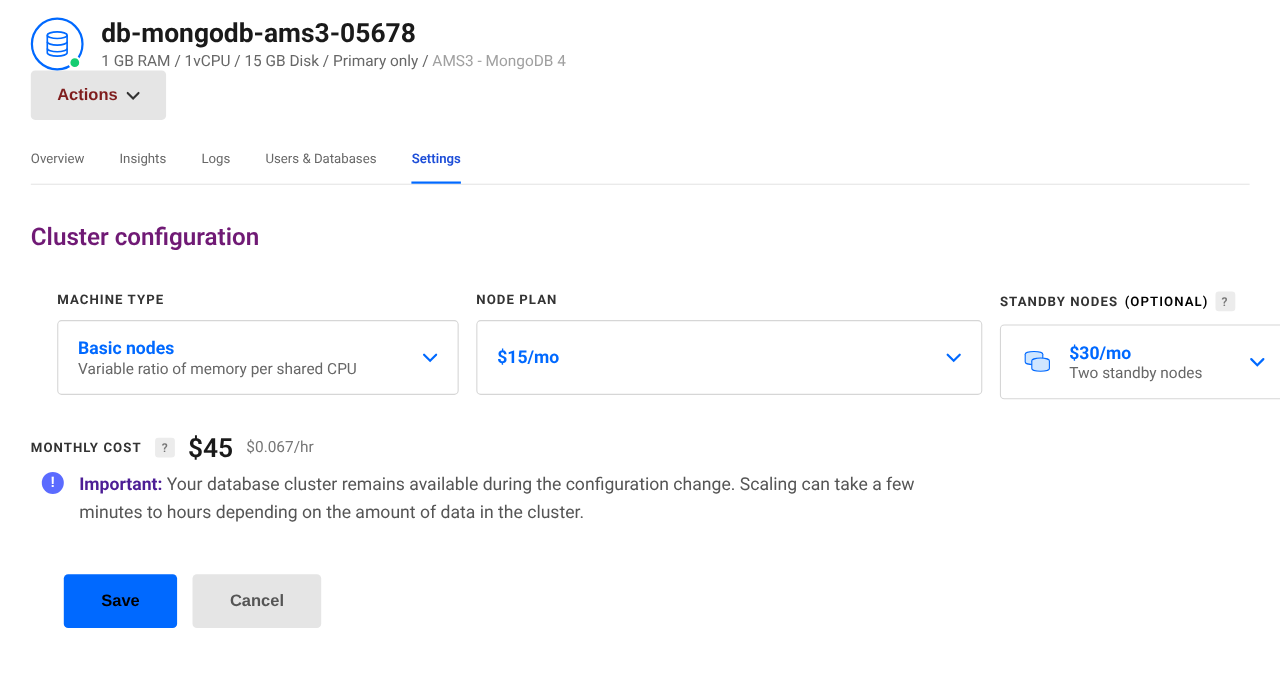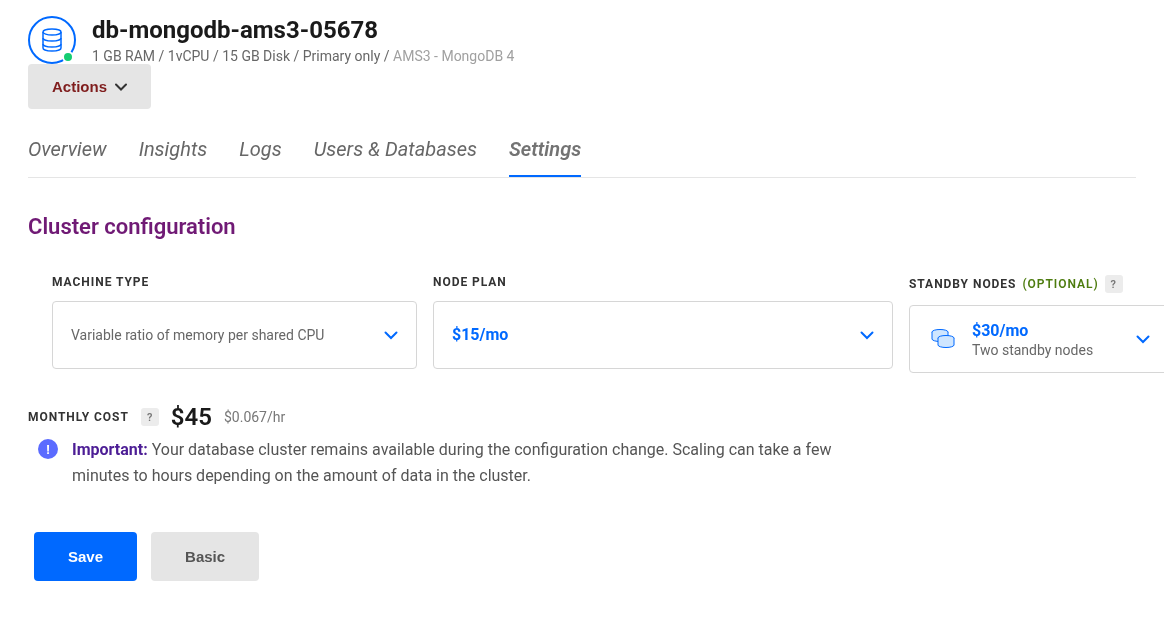--- a/index.html
+++ b/index.html
@@ -77,29 +77,28 @@
       gap: 8px;
     }
     .tabs {
       display: flex;
       gap: 32px;
       border-bottom: 1px solid #e5e5e5;
       margin-bottom: 36px;
     }
     .tab {
       padding: 0 0 14px 0;
-      font-size: 20px;
+      font-size: 12px;
       color: #676767;
       cursor: pointer;
       border-bottom: 2px solid transparent;
       font-weight: 400;
-      font-style: italic;
     }
     .tab.active {
-      color: #737373;
+      color: #1d4ed8;
       font-weight: 600;
       border-bottom-color: #0069ff;
     }
     .section-title {
       font-size: 22px;
       font-weight: 600;
       color: #701a75;
       margin-bottom: 36px;
     }
     .config-row {
@@ -118,21 +117,21 @@
       font-size: 12px;
       font-weight: 700;
       letter-spacing: 0.08em;
       color: #333;
       margin-bottom: 12px;
       display: flex;
       align-items: center;
       gap: 6px;
     }
     .col-label .optional {
-      color: #4d7c0f;
+      color: #000000;
       font-weight: 600;
     }
     .help-badge {
       display: inline-flex;
       align-items: center;
       justify-content: center;
       width: 18px;
       height: 18px;
       background: #ececec;
       border-radius: 3px;
@@ -231,21 +230,22 @@
     .btn {
       border: none;
       border-radius: 4px;
       padding: 16px 34px;
       font-size: 15px;
       font-weight: 600;
       cursor: pointer;
     }
     .btn-primary {
       background: #0069ff;
-      color: #ffffff;
+      color: #000000;
+      margin-left: 24px;
     }
     .btn-secondary {
       background: #e5e5e5;
       color: #555;
     }
   </style>
 </head>
 <body>
 
 <div class="header">
@@ -286,20 +286,21 @@
 
 <h2 class="section-title">Cluster configuration</h2>
 
 <div class="config-row">
 
   <div class="config-col narrow1">
     <div class="col-label">MACHINE TYPE</div>
     <div class="select-box">
       <div class="select-content">
         <div>
+          <div class="select-main">Basic nodes</div>
           <div class="select-sub">Variable ratio of memory per shared CPU</div>
         </div>
       </div>
       <svg class="chevron-down" width="14" height="9" viewBox="0 0 14 9">
           <path d="M1.5 1.5 L7 7 L12.5 1.5" stroke="#0069ff" stroke-width="2" fill="none" stroke-linecap="round"></path>
         </svg>
     </div>
   </div>
 
   <div class="config-col narrow2">
@@ -352,14 +353,14 @@
 
 <div class="notice">
   <div class="notice-icon">!</div>
   <div class="notice-text">
     <strong>Important:</strong><span> Your database cluster remains available during the configuration change. Scaling can take a few minutes to hours depending on the amount of data in the cluster.</span>
   </div>
 </div>
 
 <div class="button-row">
   <button class="btn btn-primary">Save</button>
-  <button class="btn btn-secondary">Basic</button>
+  <button class="btn btn-secondary">Cancel</button>
 </div>
 
 </body></html>

